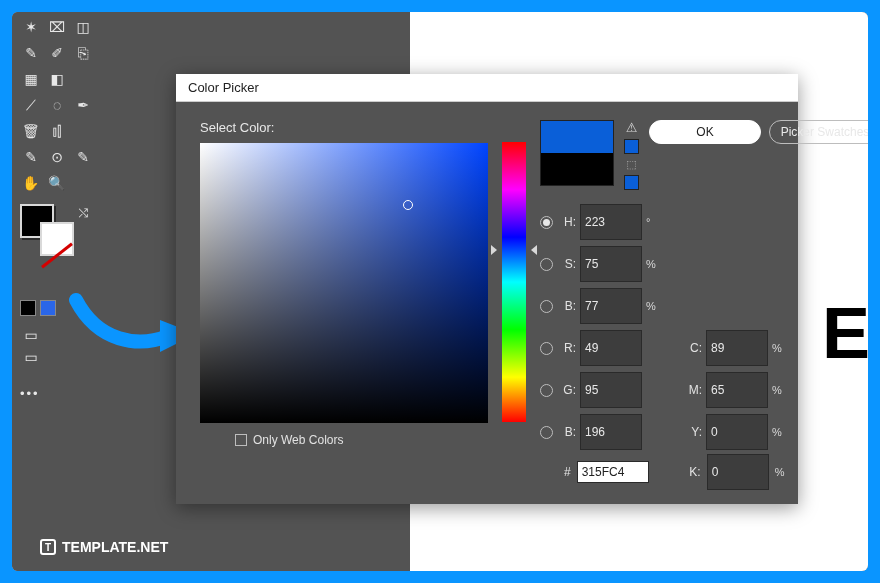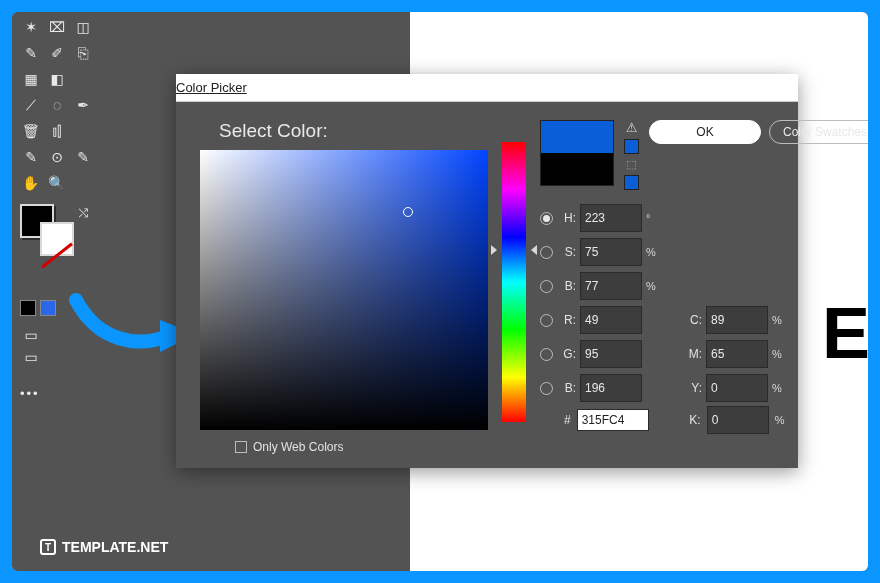--- a/index.html
+++ b/index.html
@@ -20,23 +20,23 @@
 .mini-row { display:flex; gap:4px; margin-top:48px; }
 .mini-box { width:16px; height:16px; background:#000; border:1px solid #888; }
 .mini-box.blue { background:#2a66e8; }
 .more-dots { margin-top:18px; color:#e8e8e8; font-size:13px; letter-spacing:2px; }
 
 
 .big-arrow { position:absolute; left:56px; top:280px; width:130px; height:70px; z-index:5; }
 
 
 .dialog { position: absolute; left: 164px; top: 62px; width: 622px; background: #535353; box-shadow: 0 4px 18px rgba(0,0,0,.4); z-index: 10; }
-.dlg-title { background: #fff; padding: 6px 0; font-size: 13px; color: #222; border-bottom: 1px solid #ccc; text-decoration: underline; }
+.dlg-title { background: #fff; padding: 6px 12px; font-size: 13px; color: #222; border-bottom: 1px solid #ccc; }
 .dlg-body { padding: 18px 18px 14px 24px; color: #e6e6e6; font-size: 13px; display: flex; gap: 14px; }
-.sel-label { margin-bottom: 8px; font-size: 19px; color: #e8e8e8; margin-left: 19px; }
+.sel-label { margin-bottom: 8px; font-size: 13px; color: #e8e8e8; }
 .sv-field { position: relative; width: 288px; height: 280px; background: linear-gradient(to top, #000, transparent), linear-gradient(to right, #fff, #0044ff); cursor: crosshair; }
 .sv-marker { position:absolute; width:10px; height:10px; border:1.5px solid #fff; border-radius:50%; left:208px; top:62px; transform: translate(-50%,-50%); }
 .hue-strip { width: 24px; height: 280px; position: relative; background: linear-gradient(to bottom,#ff0000 0%,#ff00ff 17%,#0000ff 34%,#00ffff 50%,#00ff00 67%,#ffff00 84%,#ff0000 100%); cursor: pointer; }
 .hue-ptr { position:absolute; left:-7px; right:-7px; top:108px; height:0; }
 .hue-ptr::before,.hue-ptr::after { content:''; position:absolute; width:0; height:0; border-top:5px solid transparent; border-bottom:5px solid transparent; top:-5px; }
 .hue-ptr::before { left:-4px; border-left:6px solid #d8d8d8; }
 .hue-ptr::after { right:-4px; border-right:6px solid #d8d8d8; }
 .right-col { flex: 1; display:flex; flex-direction:column; }
 .preview-row { display:flex; align-items:flex-start; gap:10px; }
 .preview-box { width:74px; height:66px; border:1px solid #222; display:flex; flex-direction:column; }
@@ -46,21 +46,21 @@
 .warn-tri { color:#d8d8d8; font-size:13px; }
 .tiny-sq { width:15px; height:15px; background:#0a5fd8; border:1px solid #222; }
 .cube-ic { color:#b8b8b8; font-size:11px; }
 .buttons { display:flex; flex-direction:row; gap:8px; margin-left:auto; }
 .btn { width:112px; height:24px; border-radius:12px; border:1px solid #bdbdbd; background:transparent; color:#e8e8e8; font-size:12px; cursor:pointer; display:flex; align-items:center; justify-content:center; }
 .btn.primary { background:#fff; color:#222; border-color:#fff; }
 .num-grid { margin-top:14px; display:grid; grid-template-columns: 18px 14px 62px 30px 22px 62px 18px; gap:6px 4px; align-items:center; font-size:12px; color:#e2e2e2; }
 .rd { width:13px; height:13px; border:1.5px solid #bdbdbd; border-radius:50%; display:inline-block; position:relative; cursor:pointer; }
 .rd.on::after { content:''; position:absolute; inset:2px; background:#e8e8e8; border-radius:50%; }
 .lbl { text-align:right; }
-.fld { height:28px; background:#3d3d3d; border:1px solid #2a2a2a; color:#e8e8e8; padding:0 4px; font-size:12px; }
+.fld { height:36px; background:#3d3d3d; border:1px solid #2a2a2a; color:#e8e8e8; padding:0 4px; font-size:12px; }
 .unit { font-size:11px; color:#d8d8d8; }
 .sp { }
 .hex-row { margin-top:4px; display:flex; align-items:center; gap:6px; font-size:12px; }
 .hex-fld { height:22px; width:72px; background:#fff; border:1px solid #2a2a2a; color:#222; padding:0 4px; font-size:12px; }
 .chk-row { margin-top:10px; display:flex; align-items:center; gap:6px; font-size:12px; color:#e2e2e2;padding-left:35px; }
 .chk { width:12px; height:12px; border:1px solid #bdbdbd; display:inline-block; cursor:pointer; }
 .glyph { font-family: Arial Black, sans-serif; font-weight:900; font-size:72px; color:#000; position:absolute; right:-14px; top:280px; letter-spacing:-4px; }
 
 
 .watermark { position:absolute; left:28px; bottom:16px; color:#fff; font-size:14px; font-weight:700; display:flex; align-items:center; gap:6px; z-index:20; }
@@ -144,21 +144,21 @@
               <div class="preview-old"></div>
             </div>
             <div class="warn-col">
               <span class="warn-tri">⚠</span>
               <span class="tiny-sq"></span>
               <span class="cube-ic">⬚</span>
               <span class="tiny-sq"></span>
             </div>
             <div class="buttons">
               <button class="btn primary">OK</button>
-              <button class="btn">Color Swatches</button>
+              <button class="btn">Picker Swatches</button>
             </div>
           </div>
 
           <div class="num-grid">
             <span class="rd on"></span>
             <span class="lbl">H:</span>
             <input class="fld" value="223" style="">
             <span class="unit">°</span>
             <span></span>
               <span></span>

